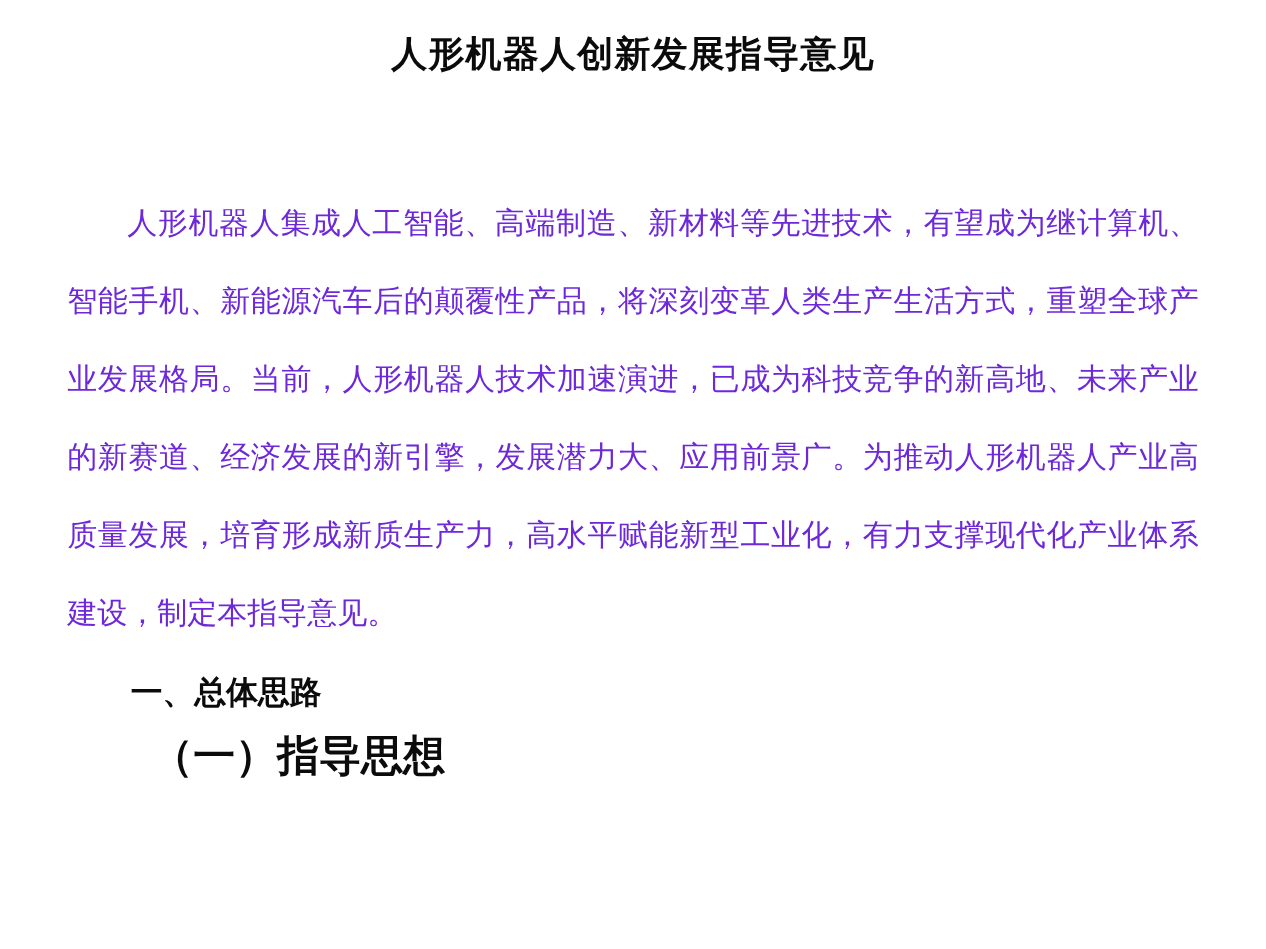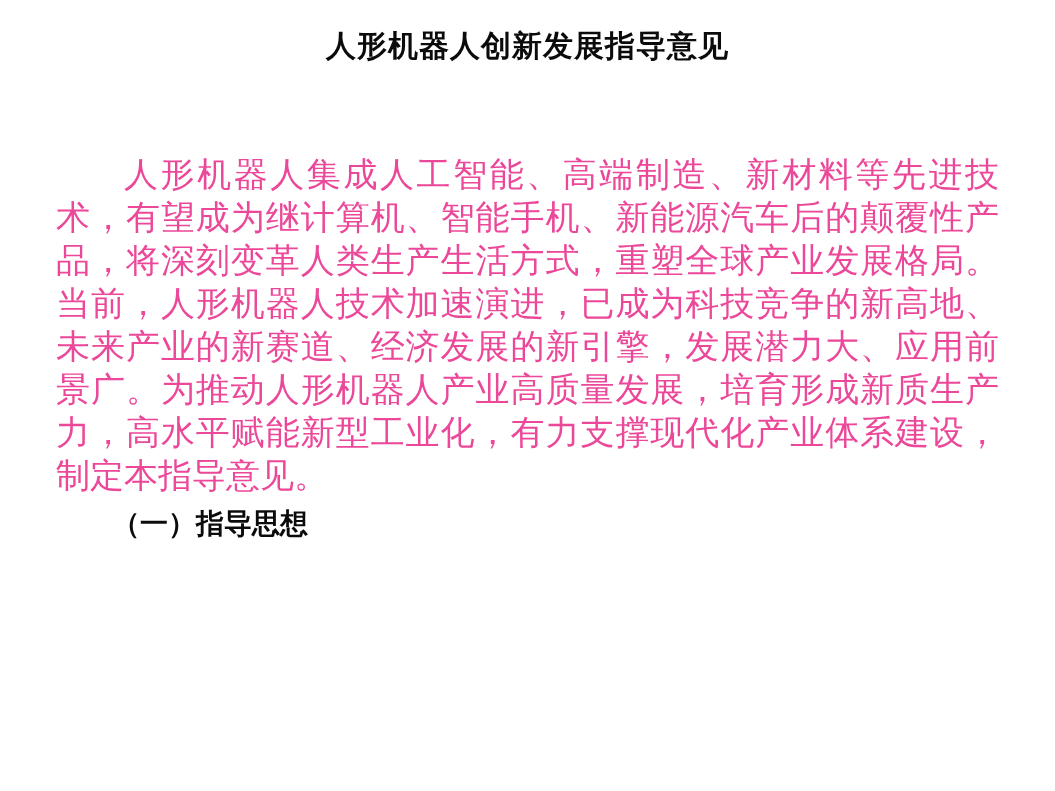--- a/index.html
+++ b/index.html
@@ -33,59 +33,60 @@
     line-height: 1.3;
     color: #0b0b0b;
   }
   .body-block {
     margin-top: 88px;
   }
   p.para {
     margin: 0;
     text-indent: 2em;
     font-family: "DejaVu Serif", "Liberation Serif", serif;
-    font-size: 34px;
-    line-height: 43px;
+    font-size: 25px;
+    line-height: 65px;
     text-align: justify;
     text-justify: inter-ideograph;
-    color: #ec4899;
+    color: #6d28d9;
   }
   h2.heading-1 {
     margin: 0;
     padding-top: 8px;
     text-indent: 2em;
     font-family: "DejaVu Serif", "Liberation Serif", serif;
     font-weight: bold;
     font-size: 26.5px;
     line-height: 53px;
     color: #0b0b0b;
   }
   h3.heading-2 {
     margin: 0;
     text-indent: 2em;
     font-family: "DejaVu Serif", "Liberation Serif", serif;
     font-weight: bold;
-    font-size: 28px;
+    font-size: 35px;
     line-height: 53px;
     color: #0b0b0b;
   }
   .clip {
     overflow: hidden;
   }
 </style>
 </head>
 <body>
 
 <div class="page">
 
   <h1 class="doc-title">人形机器人创新发展指导意见</h1>
 
   <div class="body-block clip">
 
     <p class="para">人形机器人集成人工智能、高端制造、新材料等先进技术，有望成为继计算机、智能手机、新能源汽车后的颠覆性产品，将深刻变革人类生产生活方式，重塑全球产业发展格局。当前，人形机器人技术加速演进，已成为科技竞争的新高地、未来产业的新赛道、经济发展的新引擎，发展潜力大、应用前景广。为推动人形机器人产业高质量发展，培育形成新质生产力，高水平赋能新型工业化，有力支撑现代化产业体系建设，制定本指导意见。</p>
 
+    <h2 class="heading-1">一、总体思路</h2>
 
     <h3 class="heading-2">（一）指导思想</h3>
 
 
   </div>
 
 </div>
 
 </body></html>

